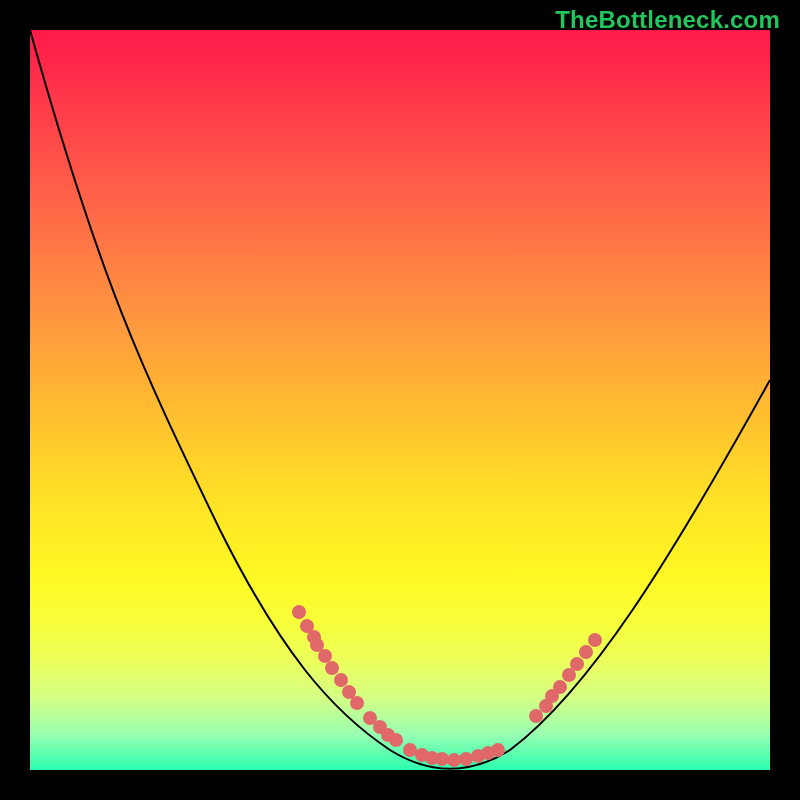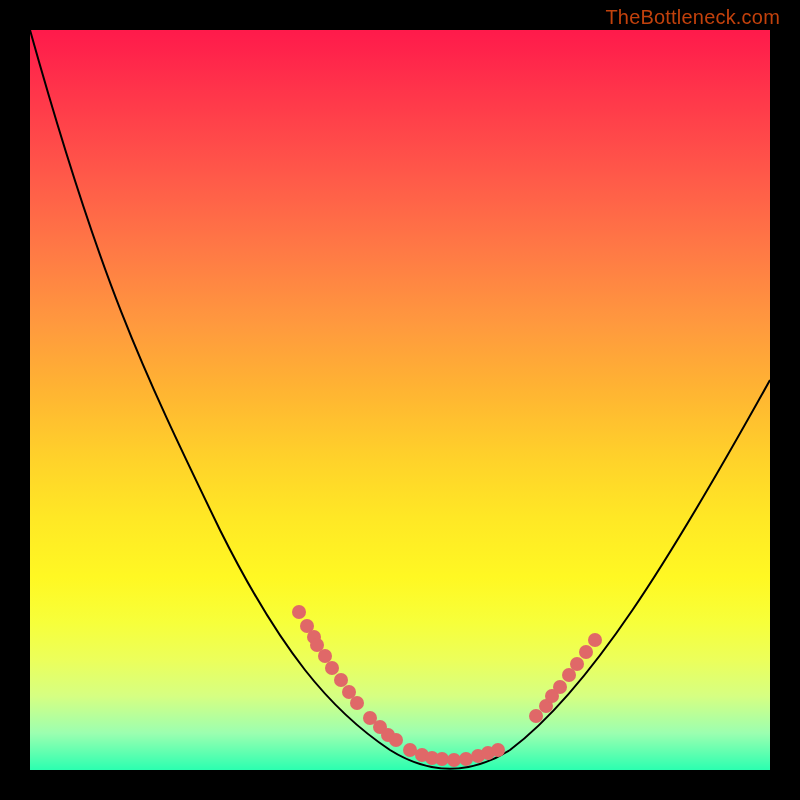--- a/index.html
+++ b/index.html
@@ -38,24 +38,24 @@
       #f7ff3a 80%,
       #ecff5a 85%,
       #d6ff82 90%,
       #9cffb0 95%,
       #2bffb0 100%);
   }
   .watermark {
     position: absolute;
     top: 6px;
     right: 20px;
-    color: #c2410c;
-    font-size: 20px;
+    color: #22c55e;
+    font-size: 24px;
     letter-spacing: 0.2px;
-    font-weight: 400;
+    font-weight: 700;
   }
   svg.curve {
     position: absolute;
     left: 0;
     top: 0;
     width: 740px;
     height: 740px;
     overflow: visible;
   }
 </style>

